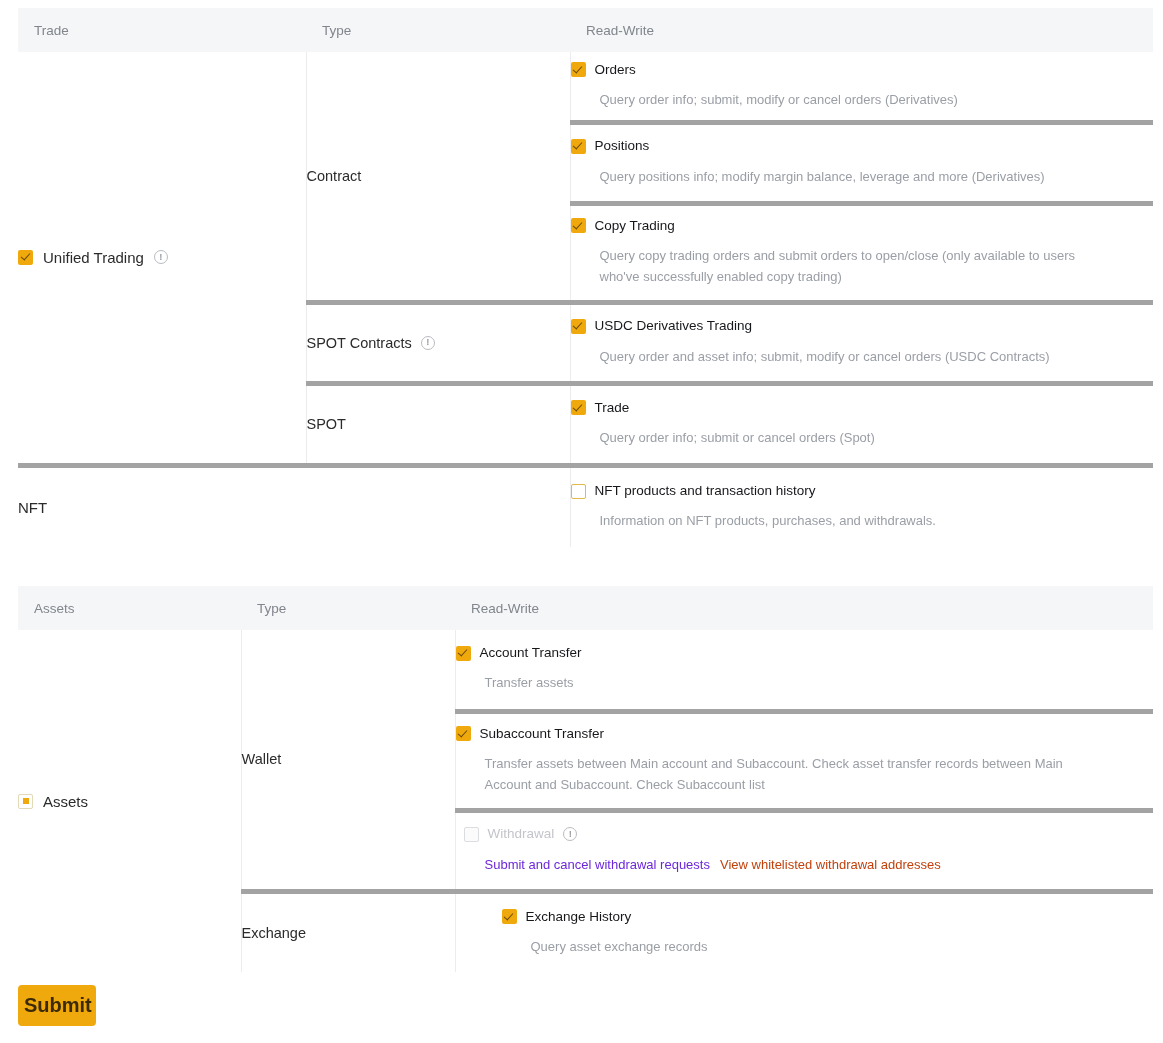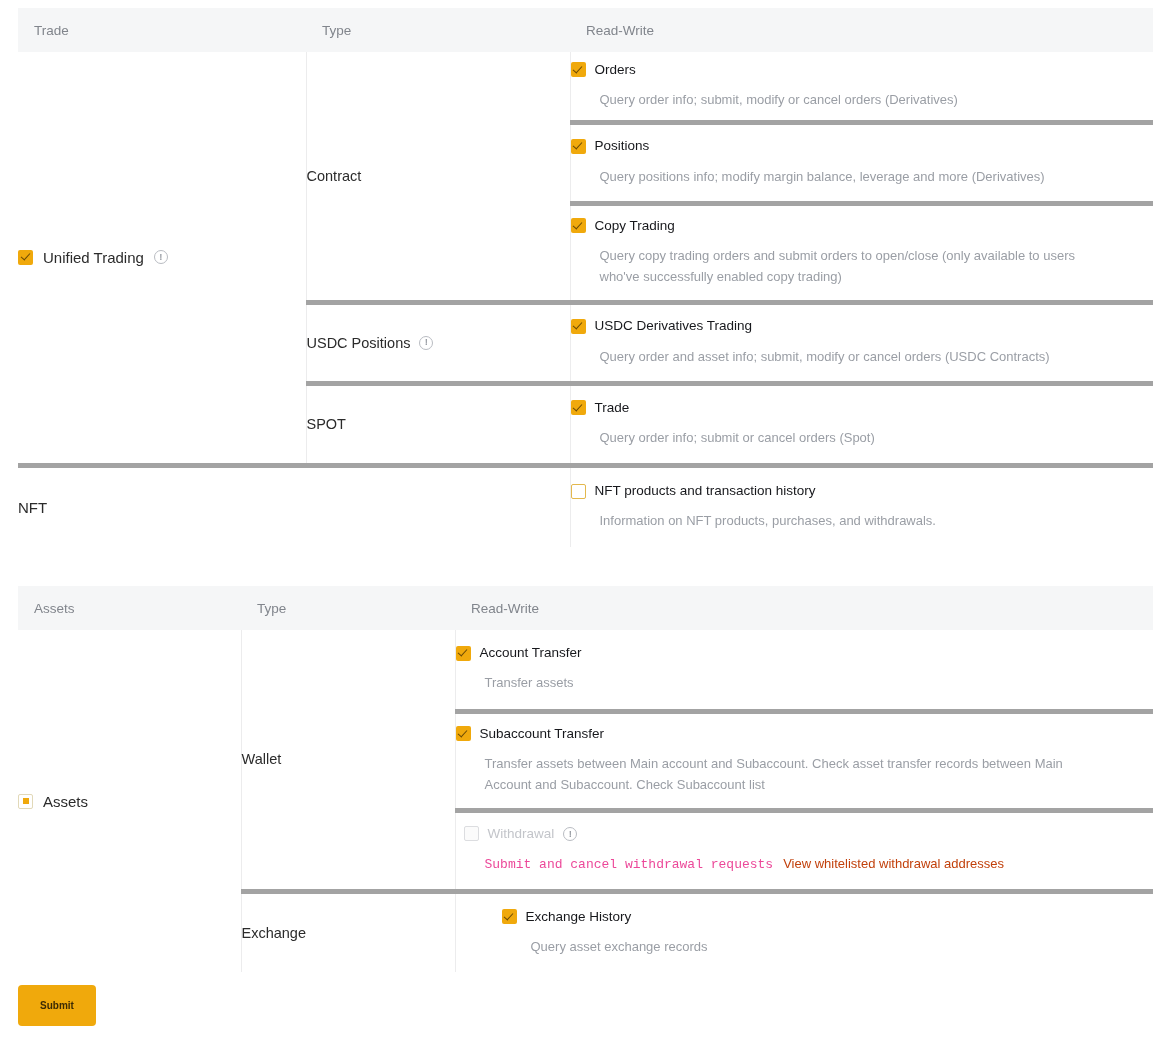--- a/index.html
+++ b/index.html
@@ -143,32 +143,32 @@
     gap: 9px;
   }
 
   
   .rw-title.is-disabled { color: #c3c5ca; padding-left: 8px; }
   .rw-desc .inline-link {
     color: #c2410c;
     margin-left: 10px;
     cursor: pointer;
   }
-  .rw-desc .inline-plain { color: #ec4899; font-family: Liberation Mono, monospace; }
+  .rw-desc .inline-plain { color: #6d28d9; }
 
   
   .submit-btn {
     position: absolute;
     left: 18px; top: 985px;
     width: 78px; height: 41px;
     background: #f0a90c;
     border: none;
     border-radius: 4px;
     color: #3b2a04;
-    font-size: 10px;
+    font-size: 20px;
     font-family: "Liberation Sans", "DejaVu Sans", sans-serif;
     font-weight: 700;
     cursor: pointer;
   }
 </style>
 </head>
 <body>
 
 <div class="page">
 
@@ -225,21 +225,21 @@
             <span class="cb checked"></span>
             <span>Copy Trading</span>
           </div>
           <div class="rw-desc" style="max-width:510px;">Query copy trading orders and submit orders to open/close (only available to users who've successfully enabled copy trading)</div>
         </td>
       </tr>
 
       <tr>
         <td class="type-cell">
           <div class="type-with-info">
-            <span>USDC Positions</span>
+            <span>SPOT Contracts</span>
             <span class="info-icon">
                 <span>!</span>
               </span>
           </div>
         </td>
         <td class="rw-cell last-col" style="height:81px;">
           <div class="rw-title">
             <span class="cb checked"></span>
             <span>USDC Derivatives Trading</span>
           </div>

